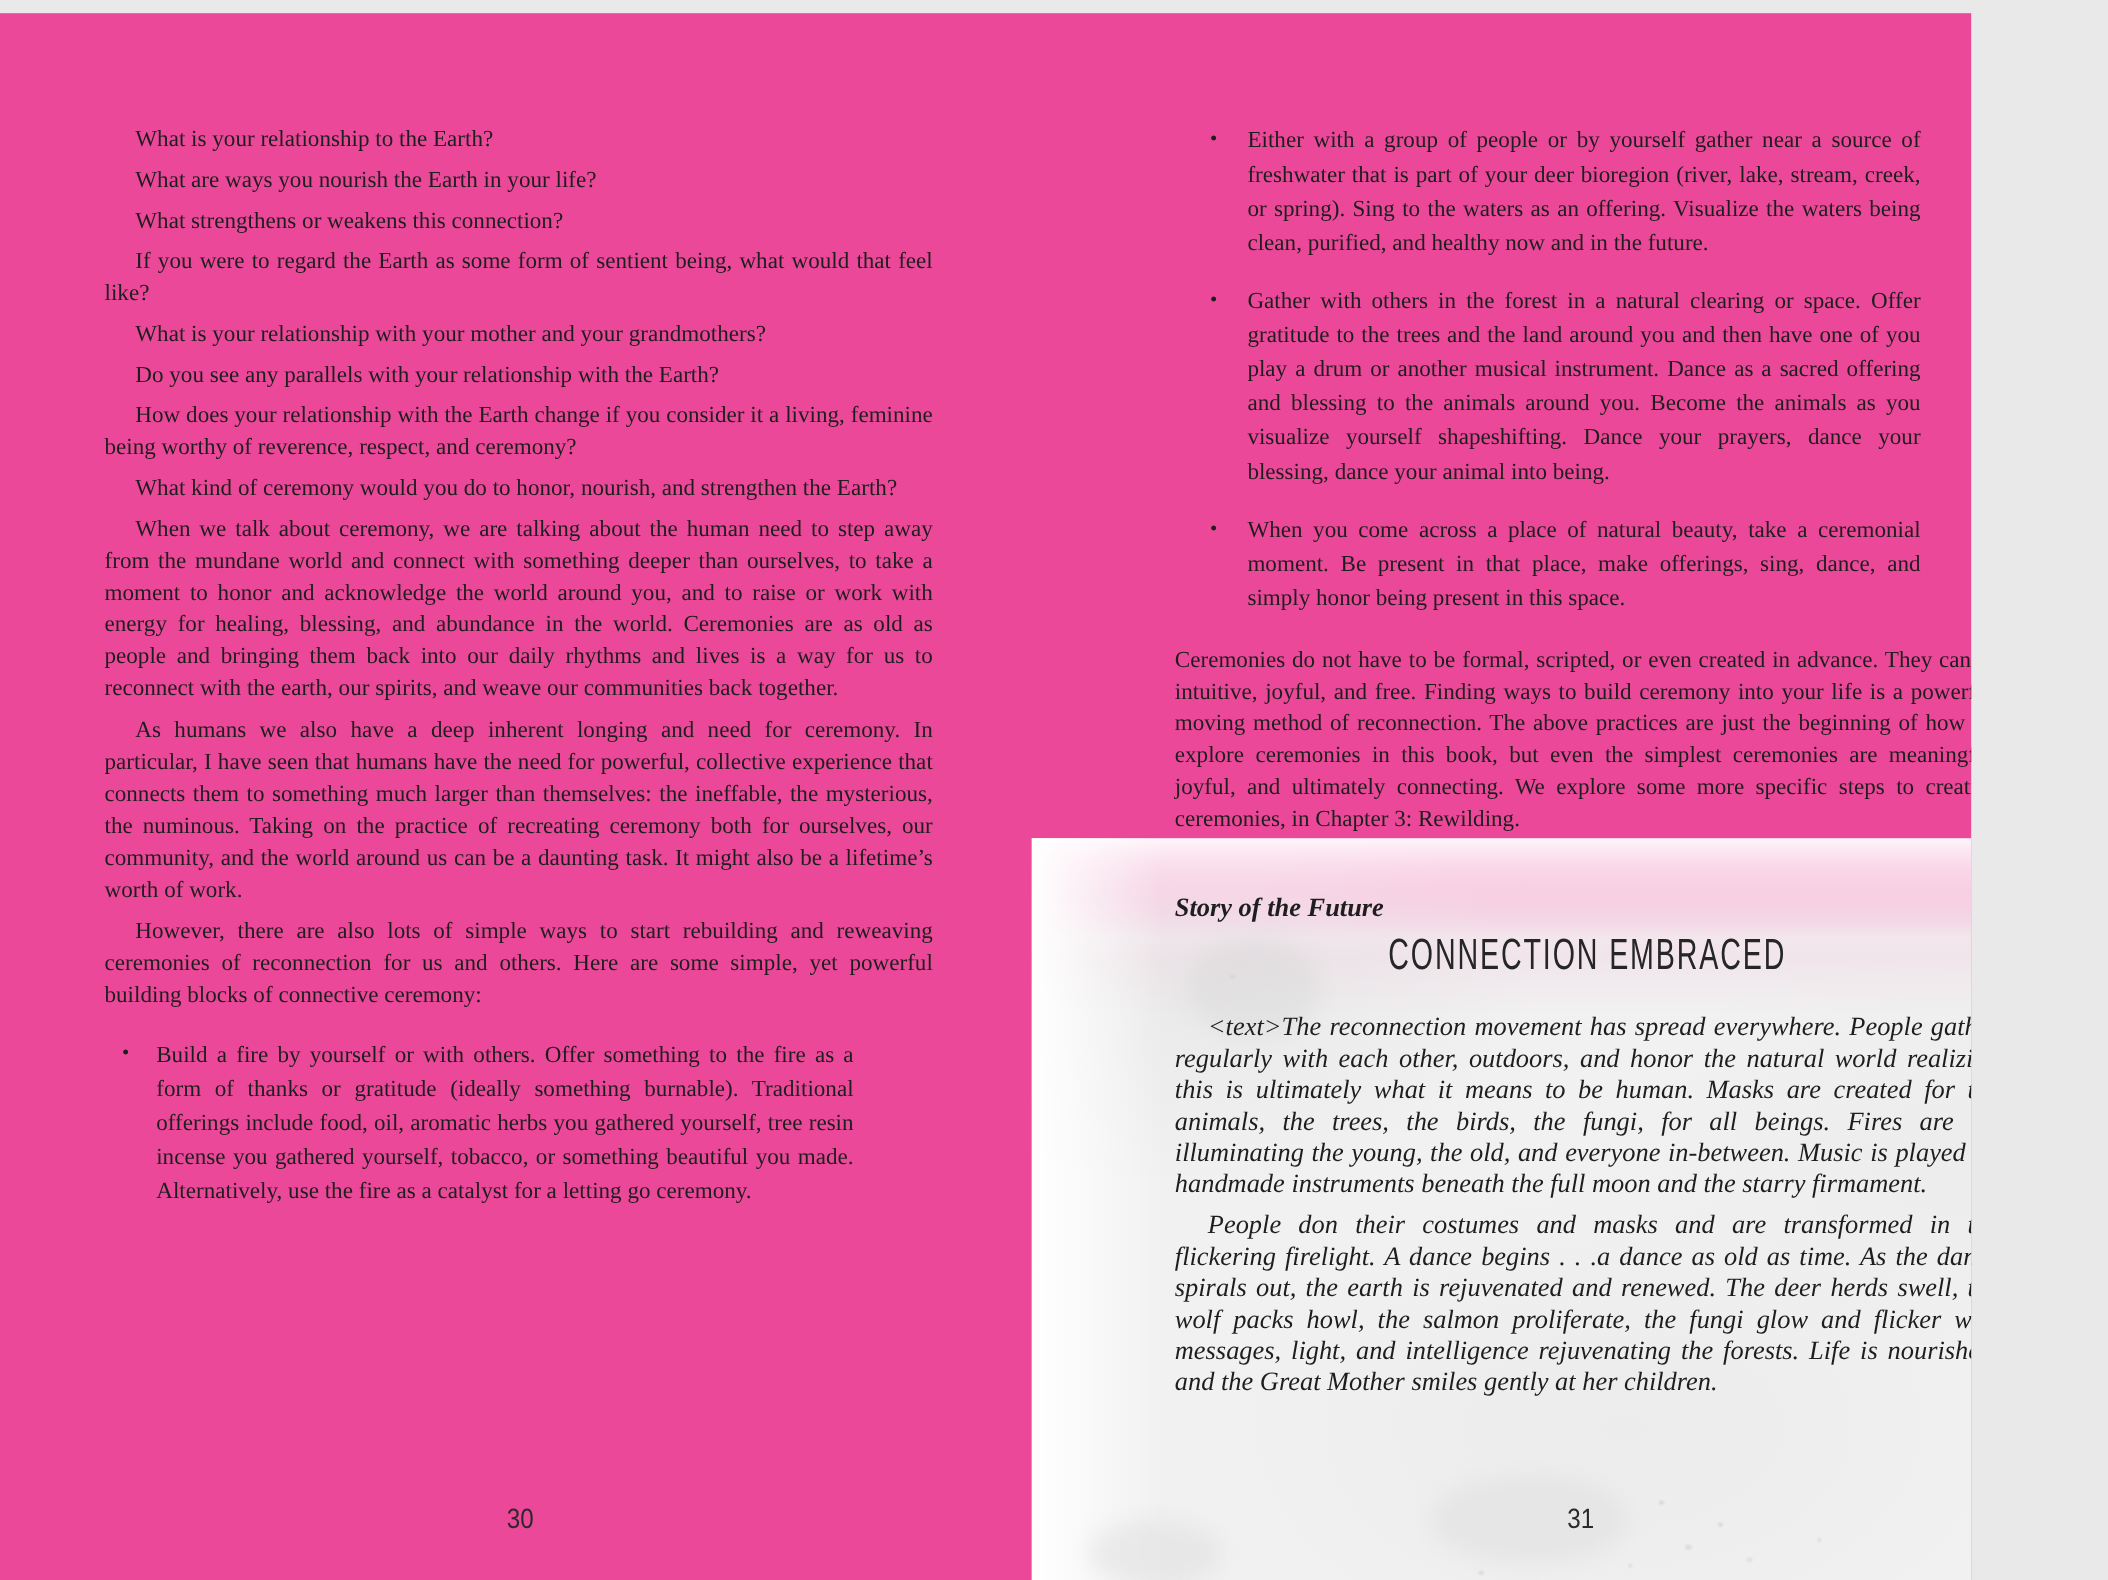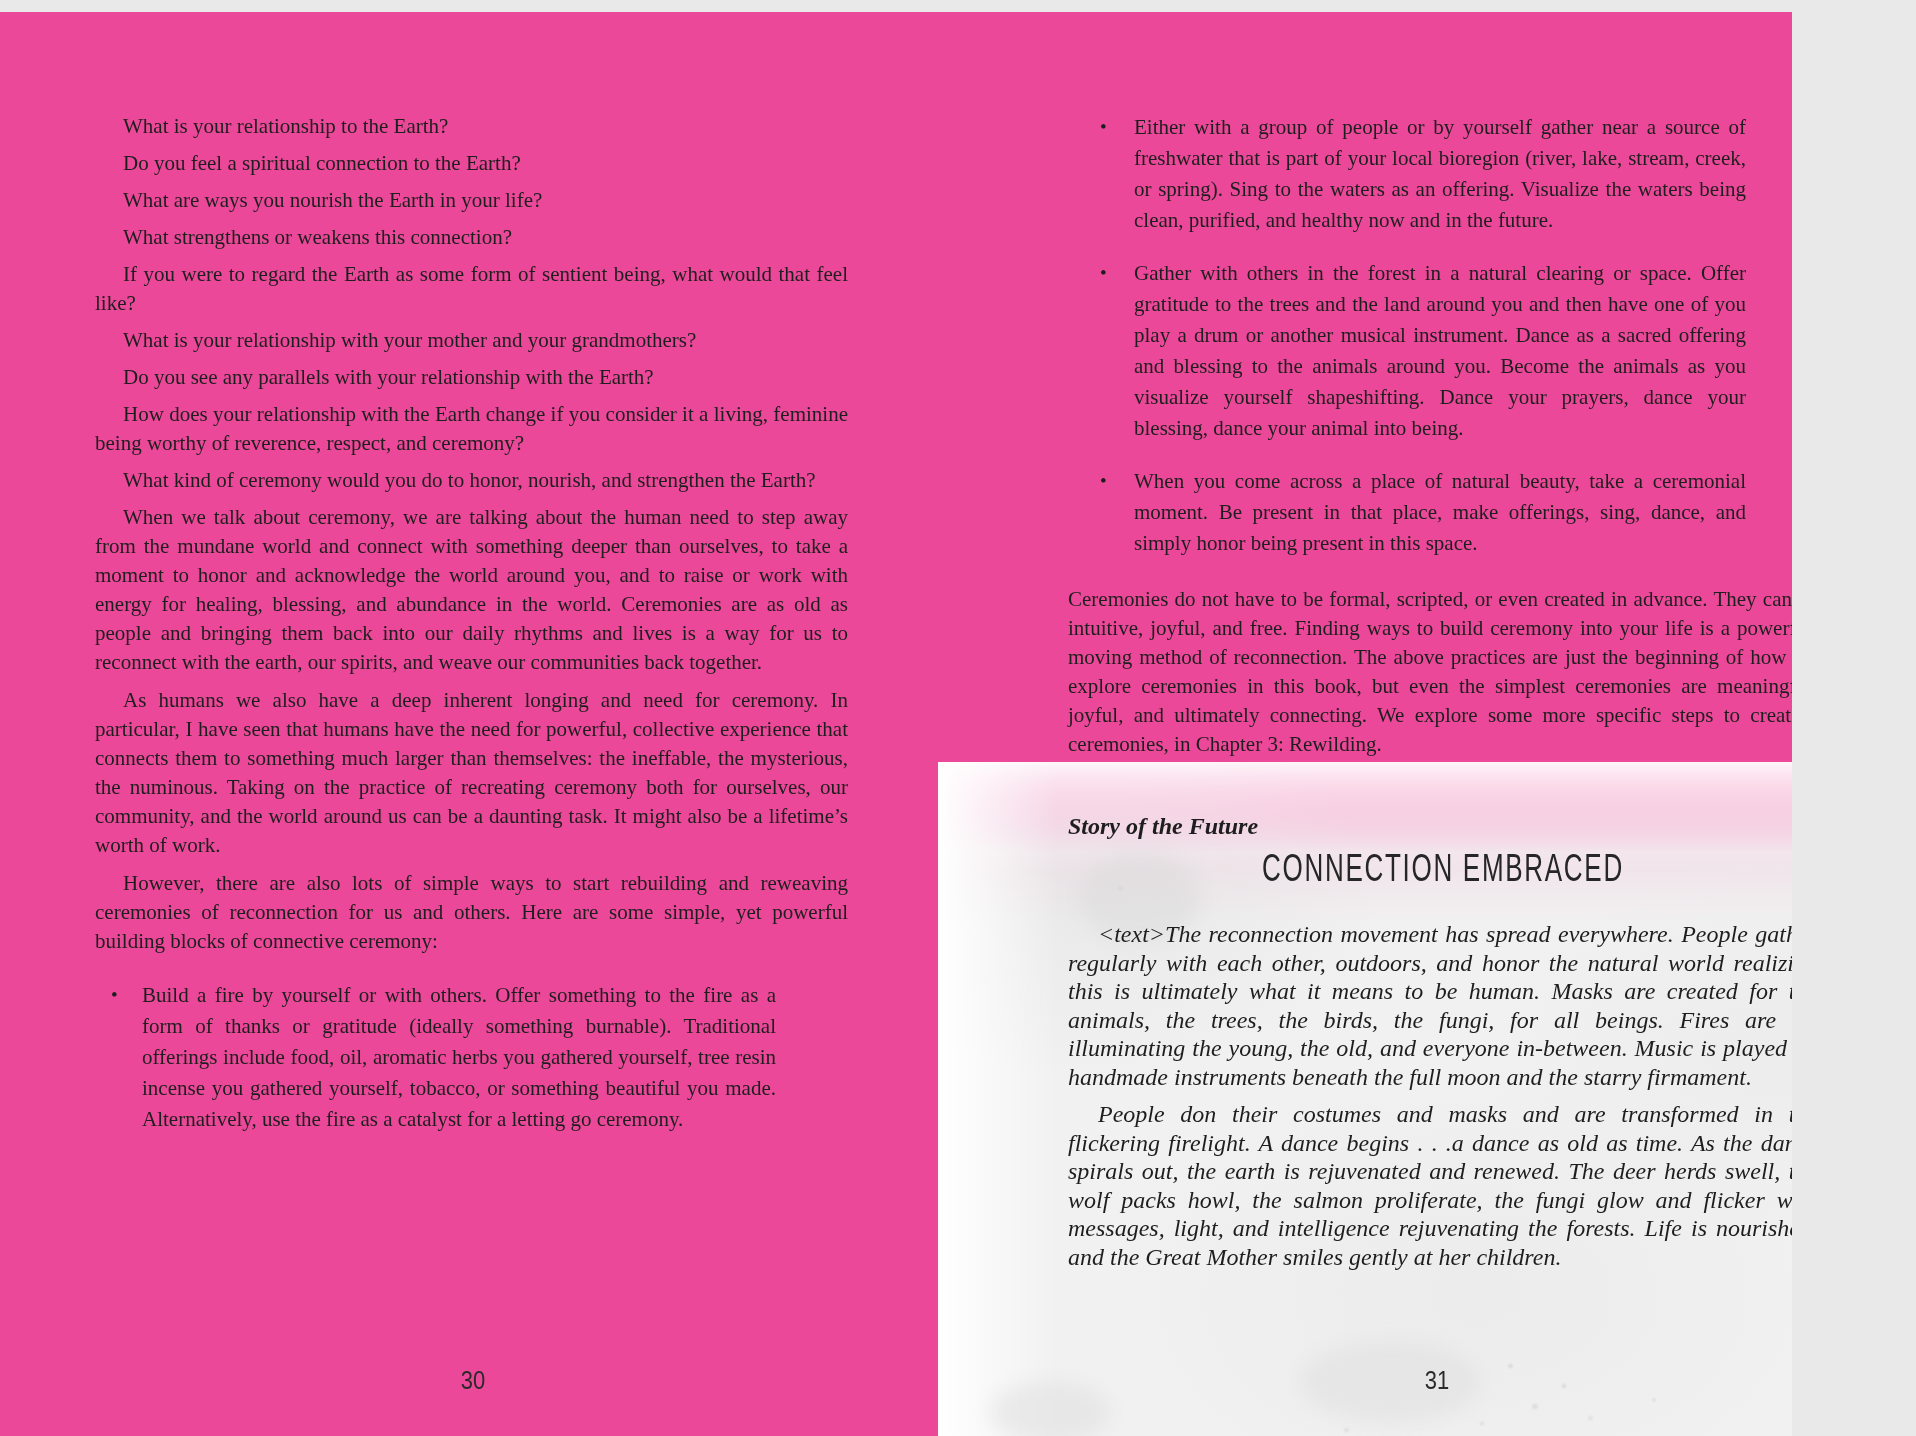--- a/index.html
+++ b/index.html
@@ -165,21 +165,20 @@
   <div class="speck" id="speck-3"></div>
   <div class="speck" id="speck-4"></div>
   <div class="speck" id="speck-5"></div>
   <div class="speck" id="speck-6"></div>
   <div class="speck" id="speck-7"></div>
   <div class="speck" id="speck-8"></div>
 
   <div class="col" id="left-col">
 
     <p class="q">What is your relationship to the Earth?</p>
-    <p class="q">Do you feel a spiritual connection to the Earth?</p>
     <p class="q">What are ways you nourish the Earth in your life?</p>
     <p class="q">What strengthens or weakens this connection?</p>
     <p class="q">If you were to regard the Earth as some form of sentient being, what would that feel like?</p>
     <p class="q">What is your relationship with your mother and your grandmothers?</p>
     <p class="q">Do you see any parallels with your relationship with the Earth?</p>
     <p class="q">How does your relationship with the Earth change if you consider it a living, feminine being worthy of reverence, respect, and ceremony?</p>
     <p class="q">What kind of ceremony would you do to honor, nourish, and strengthen the Earth?</p>
 
 
     <p class="para">When we talk about ceremony, we are talking about the human need to step away from the mundane world and connect with something deeper than ourselves, to take a moment to honor and acknowledge the world around you, and to raise or work with energy for healing, blessing, and abundance in the world. Ceremonies are as old as people and bringing them back into our daily rhythms and lives is a way for us to reconnect with the earth, our spirits, and weave our communities back together.</p>
@@ -192,21 +191,21 @@
         <p class="bullet-text">Build a fire by yourself or with others. Offer something to the fire as a form of thanks or gratitude (ideally something burnable). Traditional offerings include food, oil, aromatic herbs you gathered yourself, tree resin incense you gathered yourself, tobacco, or something beautiful you made. Alternatively, use the fire as a catalyst for a letting go ceremony.</p>
       </div>
     </div>
   </div>
 
   <div class="col" id="right-col">
 
     <div class="bullet-list" style="margin-top:0;">
       <div class="bullet-item">
         <span class="bullet-dot">•</span>
-        <p class="bullet-text">Either with a group of people or by yourself gather near a source of freshwater that is part of your local bioregion (river, lake, stream, creek, or spring). Sing to the waters as an offering. Visualize the waters being clean, purified, and healthy now and in the future.</p>
+        <p class="bullet-text">Either with a group of people or by yourself gather near a source of freshwater that is part of your deer bioregion (river, lake, stream, creek, or spring). Sing to the waters as an offering. Visualize the waters being clean, purified, and healthy now and in the future.</p>
       </div>
       <div class="bullet-item">
         <span class="bullet-dot">•</span>
         <p class="bullet-text">Gather with others in the forest in a natural clearing or space. Offer gratitude to the trees and the land around you and then have one of you play a drum or another musical instrument. Dance as a sacred offering and blessing to the animals around you. Become the animals as you visualize yourself shapeshifting. Dance your prayers, dance your blessing, dance your animal into being.</p>
       </div>
       <div class="bullet-item">
         <span class="bullet-dot">•</span>
         <p class="bullet-text">When you come across a place of natural beauty, take a ceremonial moment. Be present in that place, make offerings, sing, dance, and simply honor being present in this space.</p>
       </div>
     </div>

